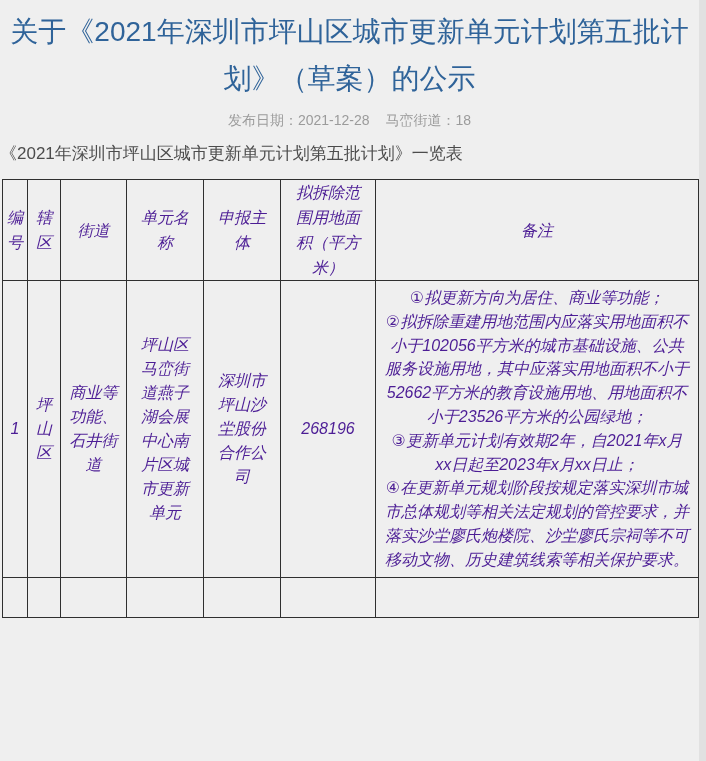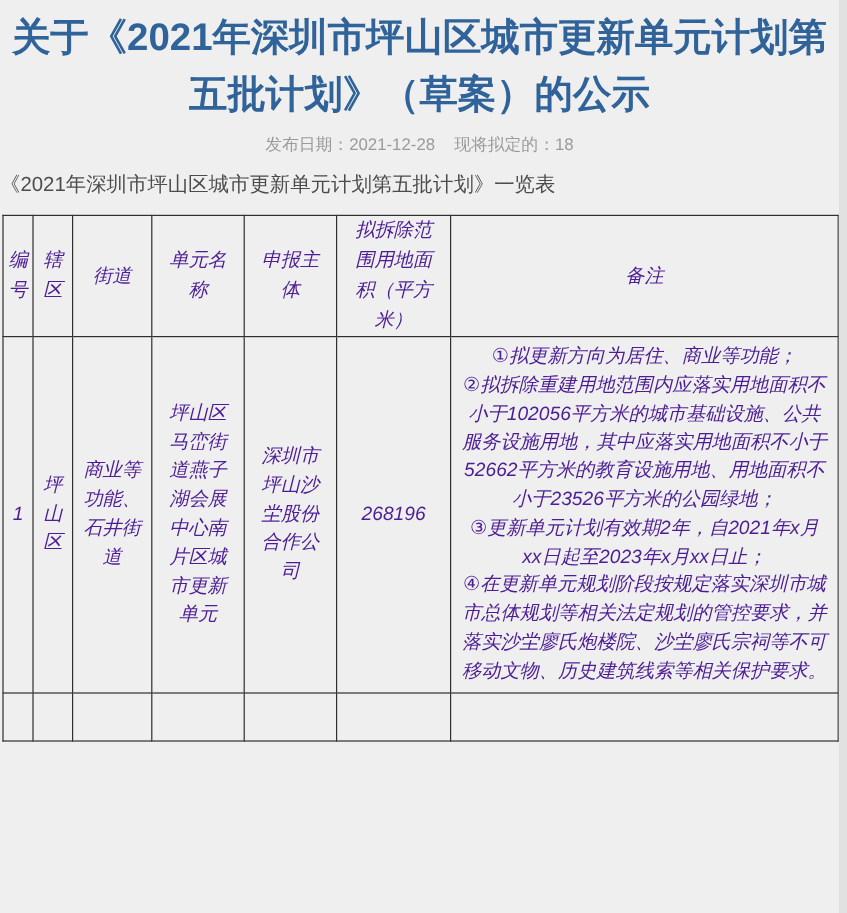--- a/index.html
+++ b/index.html
@@ -12,22 +12,22 @@
     color: #4c4c4c;
   }
   .right-strip {
     position: absolute; top: 0; right: 0;
     width: 7px; height: 100%;
     background: #e1e1e1;
   }
   .content { width: 699px; }
   .page-title {
     margin: 0; padding-top: 8px;
-    font-size: 32px; line-height: 47px;
-    font-weight: bold; text-align: center;
+    font-size: 28px; line-height: 47px;
+    font-weight: normal; text-align: center;
     color: #2f6399;
   }
   .meta {
     margin-top: 10px; text-align: center;
     font-size: 14px; color: #9b9b9b;
   }
   .meta .views-label { margin-left: 12px; }
   .body-paragraph {
     width: 699px; margin: 26px 0 0 0;
     font-size: 16.5px; line-height: 35px;
@@ -72,21 +72,21 @@
 </style>
 </head>
 <body>
 
 <div class="content">
 
   <h1 class="page-title">关于《2021年深圳市坪山区城市更新单元计划第五批计划》（草案）的公示</h1>
 
   <div class="meta">
     <span>发布日期：</span><span>2021-12-28</span>
-    <span class="views-label">现将拟定的：</span><span>18</span>
+    <span class="views-label">马峦街道：</span><span>18</span>
   </div>
 
 
   <div class="table-caption">《2021年深圳市坪山区城市更新单元计划第五批计划》一览表</div>
 
   <table class="plan-table">
     <colgroup>
       <col style="width:25px">
         <col style="width:33px">
         <col style="width:66px">

